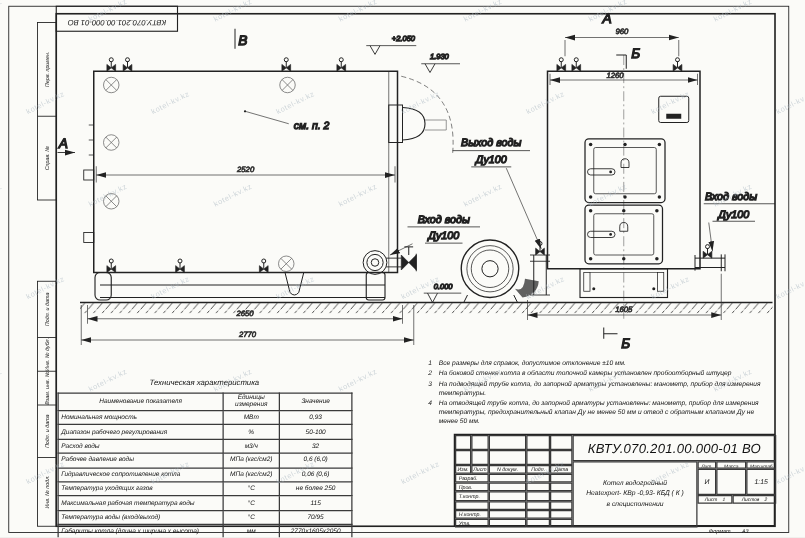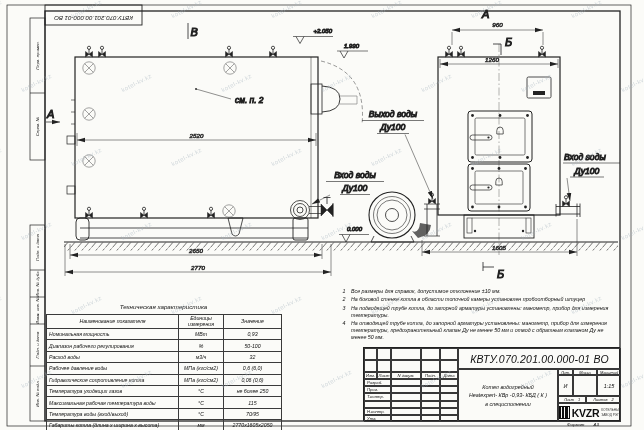--- a/index.html
+++ b/index.html
@@ -459,30 +459,20 @@
 
   <div class="c small-h" style="left:194px;top:48px;width:28px;height:7px;gap:4px">
     <span>Лист</span>
     <span>1</span>
   </div>
   <div class="c small-h" style="left:222px;top:48px;width:35px;height:7px;gap:4px">
     <span>Листов</span>
     <span>2</span>
   </div>
 
-  <div class="c" style="left:194px;top:55px;width:63px;height:19px">
-    <div class="logo-row">
-      <div class="logo-box"></div>
-      <div class="logo-txt">KVZR</div>
-      <div class="logo-sub">
-        <div>КОТЕЛЬНЫЙ</div>
-        <div>ЗАВОД РЭП</div>
-      </div>
-    </div>
-  </div>
 </div>
 
 <div class="fmt">
   <span>Формат</span>
   <span>А3</span>
 </div>
 
 <div class="wm">
       <span style="left: -30px; top: 6px;">kotel-kv.kz</span>
       <span style="left: 70px; top: 6px;">kotel-kv.kz</span>

